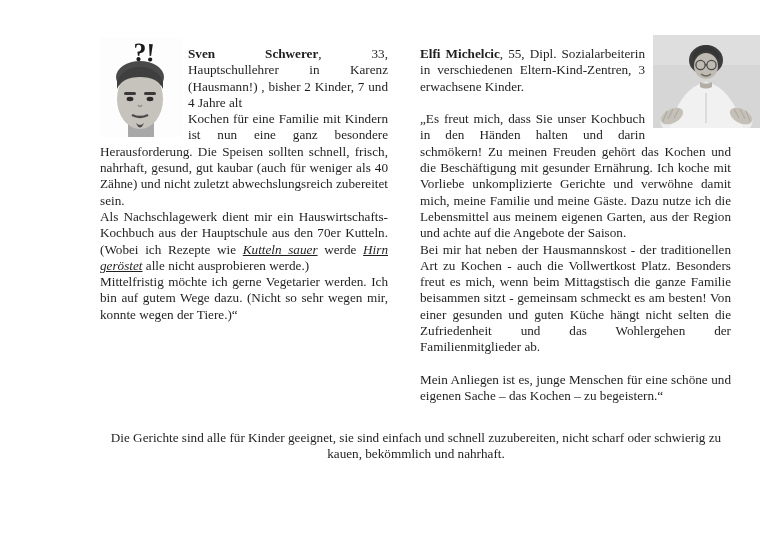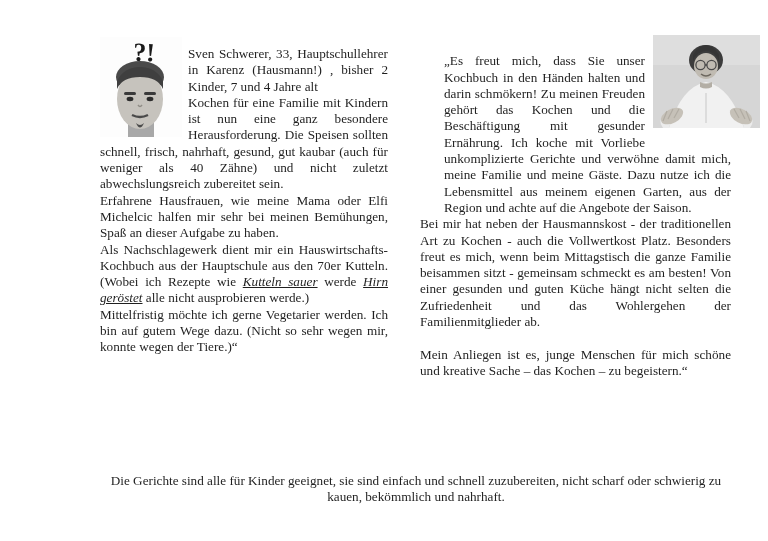--- a/index.html
+++ b/index.html
@@ -11,21 +11,21 @@
     background: #ffffff;
     overflow: hidden;
     font-family: "Liberation Serif", serif;
     font-size: 13.2px;
     line-height: 16.3px;
     color: #1f1f1f;
   }
   p { margin: 0; }
   .justify { text-align: justify; }
   .it { font-style: italic; text-decoration: underline; }
-  .b { font-weight: normal; }
+  .b { font-weight: bold; }
 
   .col-left {
     position: absolute;
     left: 100px;
     top: 37px;
     width: 288px;
     text-align: justify;
   }
   .photo-left {
     float: left;
@@ -43,30 +43,29 @@
     width: 311px;
     text-align: justify;
   }
   .photo-right {
     float: right;
     width: 107px;
     height: 93px;
     margin: -2px -29px 12px 8px;
   }
   .header-right { margin-top: 9px; }
-  .body-first-right { margin-top: 16.3px; margin-left: 24px; }
+  .body-first-right { margin-top: 16.3px; }
   .body-last-right { margin-top: 16.3px; }
 
   .footer {
     position: absolute;
     left: 97px;
     top: 424px;
     width: 638px;
     text-align: center;
-    margin-top: 43px;
   }
   .footer-p1 { margin-top: 6px; }
   .footer-p2 { margin-top: 14px; }
 
   svg { display: block; }
 </style>
 </head>
 <body>
 
 <div class="page">
@@ -85,21 +84,20 @@
         <ellipse cx="30" cy="62" rx="3.4" ry="2.2" fill="#2c2c2c"></ellipse>
         <ellipse cx="50" cy="62" rx="3.4" ry="2.2" fill="#2c2c2c"></ellipse>
         <path d="M38 68 Q40 71 42 68" stroke="#8f8c86" stroke-width="1.4" fill="none"></path>
         <path d="M32 78 Q40 82 48 78" stroke="#4a4a4a" stroke-width="2.4" fill="none"></path>
         <path d="M36 86 Q40 95 44 86 Q40 90 36 86 Z" fill="#4a4a4a"></path>
       </svg>
     </div>
     <p class="header-left justify"><span class="b">Sven Schwerer</span><span>, 33, Hauptschullehrer in Karenz (Hausmann!) , bisher 2 Kinder, 7 und 4 Jahre alt</span></p>
 
     <p>Kochen für eine Familie mit Kindern ist nun eine ganz besondere Herausforderung. Die Speisen sollten schnell, frisch, nahrhaft, gesund, gut kaubar (auch für weniger als 40 Zähne) und nicht zuletzt abwechslungsreich zubereitet sein.</p>
-    <p>Erfahrene Hausfrauen, wie meine Mama oder Elfi Michelcic halfen mir sehr bei meinen Bemühungen, Spaß an dieser Aufgabe zu haben.</p>
     <p><span>Als Nachschlagewerk dient mir ein Hauswirtschafts-Kochbuch aus der Hauptschule aus den 70er Kutteln. (Wobei ich Rezepte wie </span><span class="it">Kutteln sauer</span><span> werde </span><span class="it">Hirn geröstet</span><span> alle nicht ausprobieren werde.)</span></p>
     <p>Mittelfristig möchte ich gerne Vegetarier werden. Ich bin auf gutem Wege dazu. (Nicht so sehr wegen mir, konnte wegen der Tiere.)“</p>
   </div>
 
   <div class="col-right">
     <div class="photo-right">
       <svg width="107" height="93" viewBox="0 0 107 93">
         <rect x="0" y="0" width="107" height="93" fill="#d6d6d6"></rect>
         <rect x="0" y="0" width="107" height="30" fill="#dedede"></rect>
         <path d="M16 93 Q28 52 53 47 Q78 52 91 93 Z" fill="#f1f1f1"></path>
@@ -113,23 +111,24 @@
         <line x1="52" y1="30" x2="54" y2="30" stroke="#4a4a4a" stroke-width="1.3"></line>
         <path d="M48 39 Q53 43 58 39" stroke="#6d685f" stroke-width="1.5" fill="none"></path>
         <path d="M47 47 Q53 50 59 47 L59 52 Q53 55 47 52 Z" fill="#b3aea5"></path>
         <line x1="53" y1="58" x2="53" y2="88" stroke="#dcdcdc" stroke-width="2"></line>
         <ellipse cx="19" cy="81" rx="12" ry="7" transform="rotate(-28 19 81)" fill="#c6c1b8"></ellipse>
         <ellipse cx="88" cy="81" rx="12" ry="7" transform="rotate(28 88 81)" fill="#c6c1b8"></ellipse>
         <path d="M10 86 L14 76 M15 84 L20 74 M21 83 L26 74" stroke="#b1aca3" stroke-width="1.2" fill="none"></path>
         <path d="M97 86 L93 76 M92 84 L87 74 M86 83 L81 74" stroke="#b1aca3" stroke-width="1.2" fill="none"></path>
       </svg>
     </div>
+    <p class="header-right justify"><span class="b">Elfi Michelcic</span><span>, 55, Dipl. Sozialarbeiterin in verschiedenen Eltern-Kind-Zentren, 3 erwachsene Kinder.</span></p>
 
     <p class="body-first-right">„Es freut mich, dass Sie unser Kochbuch in den Händen halten und darin schmökern! Zu meinen Freuden gehört das Kochen und die Beschäftigung mit gesunder Ernährung. Ich koche mit Vorliebe unkomplizierte Gerichte und verwöhne damit mich, meine Familie und meine Gäste. Dazu nutze ich die Lebensmittel aus meinem eigenen Garten, aus der Region und achte auf die Angebote der Saison.</p>
     <p>Bei mir hat neben der Hausmannskost - der traditionellen Art zu Kochen - auch die Vollwertkost Platz. Besonders freut es mich, wenn beim Mittagstisch die ganze Familie beisammen sitzt - gemeinsam schmeckt es am besten! Von einer gesunden und guten Küche hängt nicht selten die Zufriedenheit und das Wohlergehen der Familienmitglieder ab.</p>
-    <p class="body-last-right">Mein Anliegen ist es, junge Menschen für mich schöne und kreative Sache – das Kochen – zu begeistern.“</p>
+    <p class="body-last-right">Mein Anliegen ist es, junge Menschen für eine schöne und eigenen Sache – das Kochen – zu begeistern.“</p>
   </div>
 
   <div class="footer">
     <p class="footer-p1">Die Gerichte sind alle für Kinder geeignet, sie sind einfach und schnell zuzubereiten, nicht scharf oder schwierig zu kauen, bekömmlich und nahrhaft.</p>
   </div>
 
 </div>
 
 </body></html>

